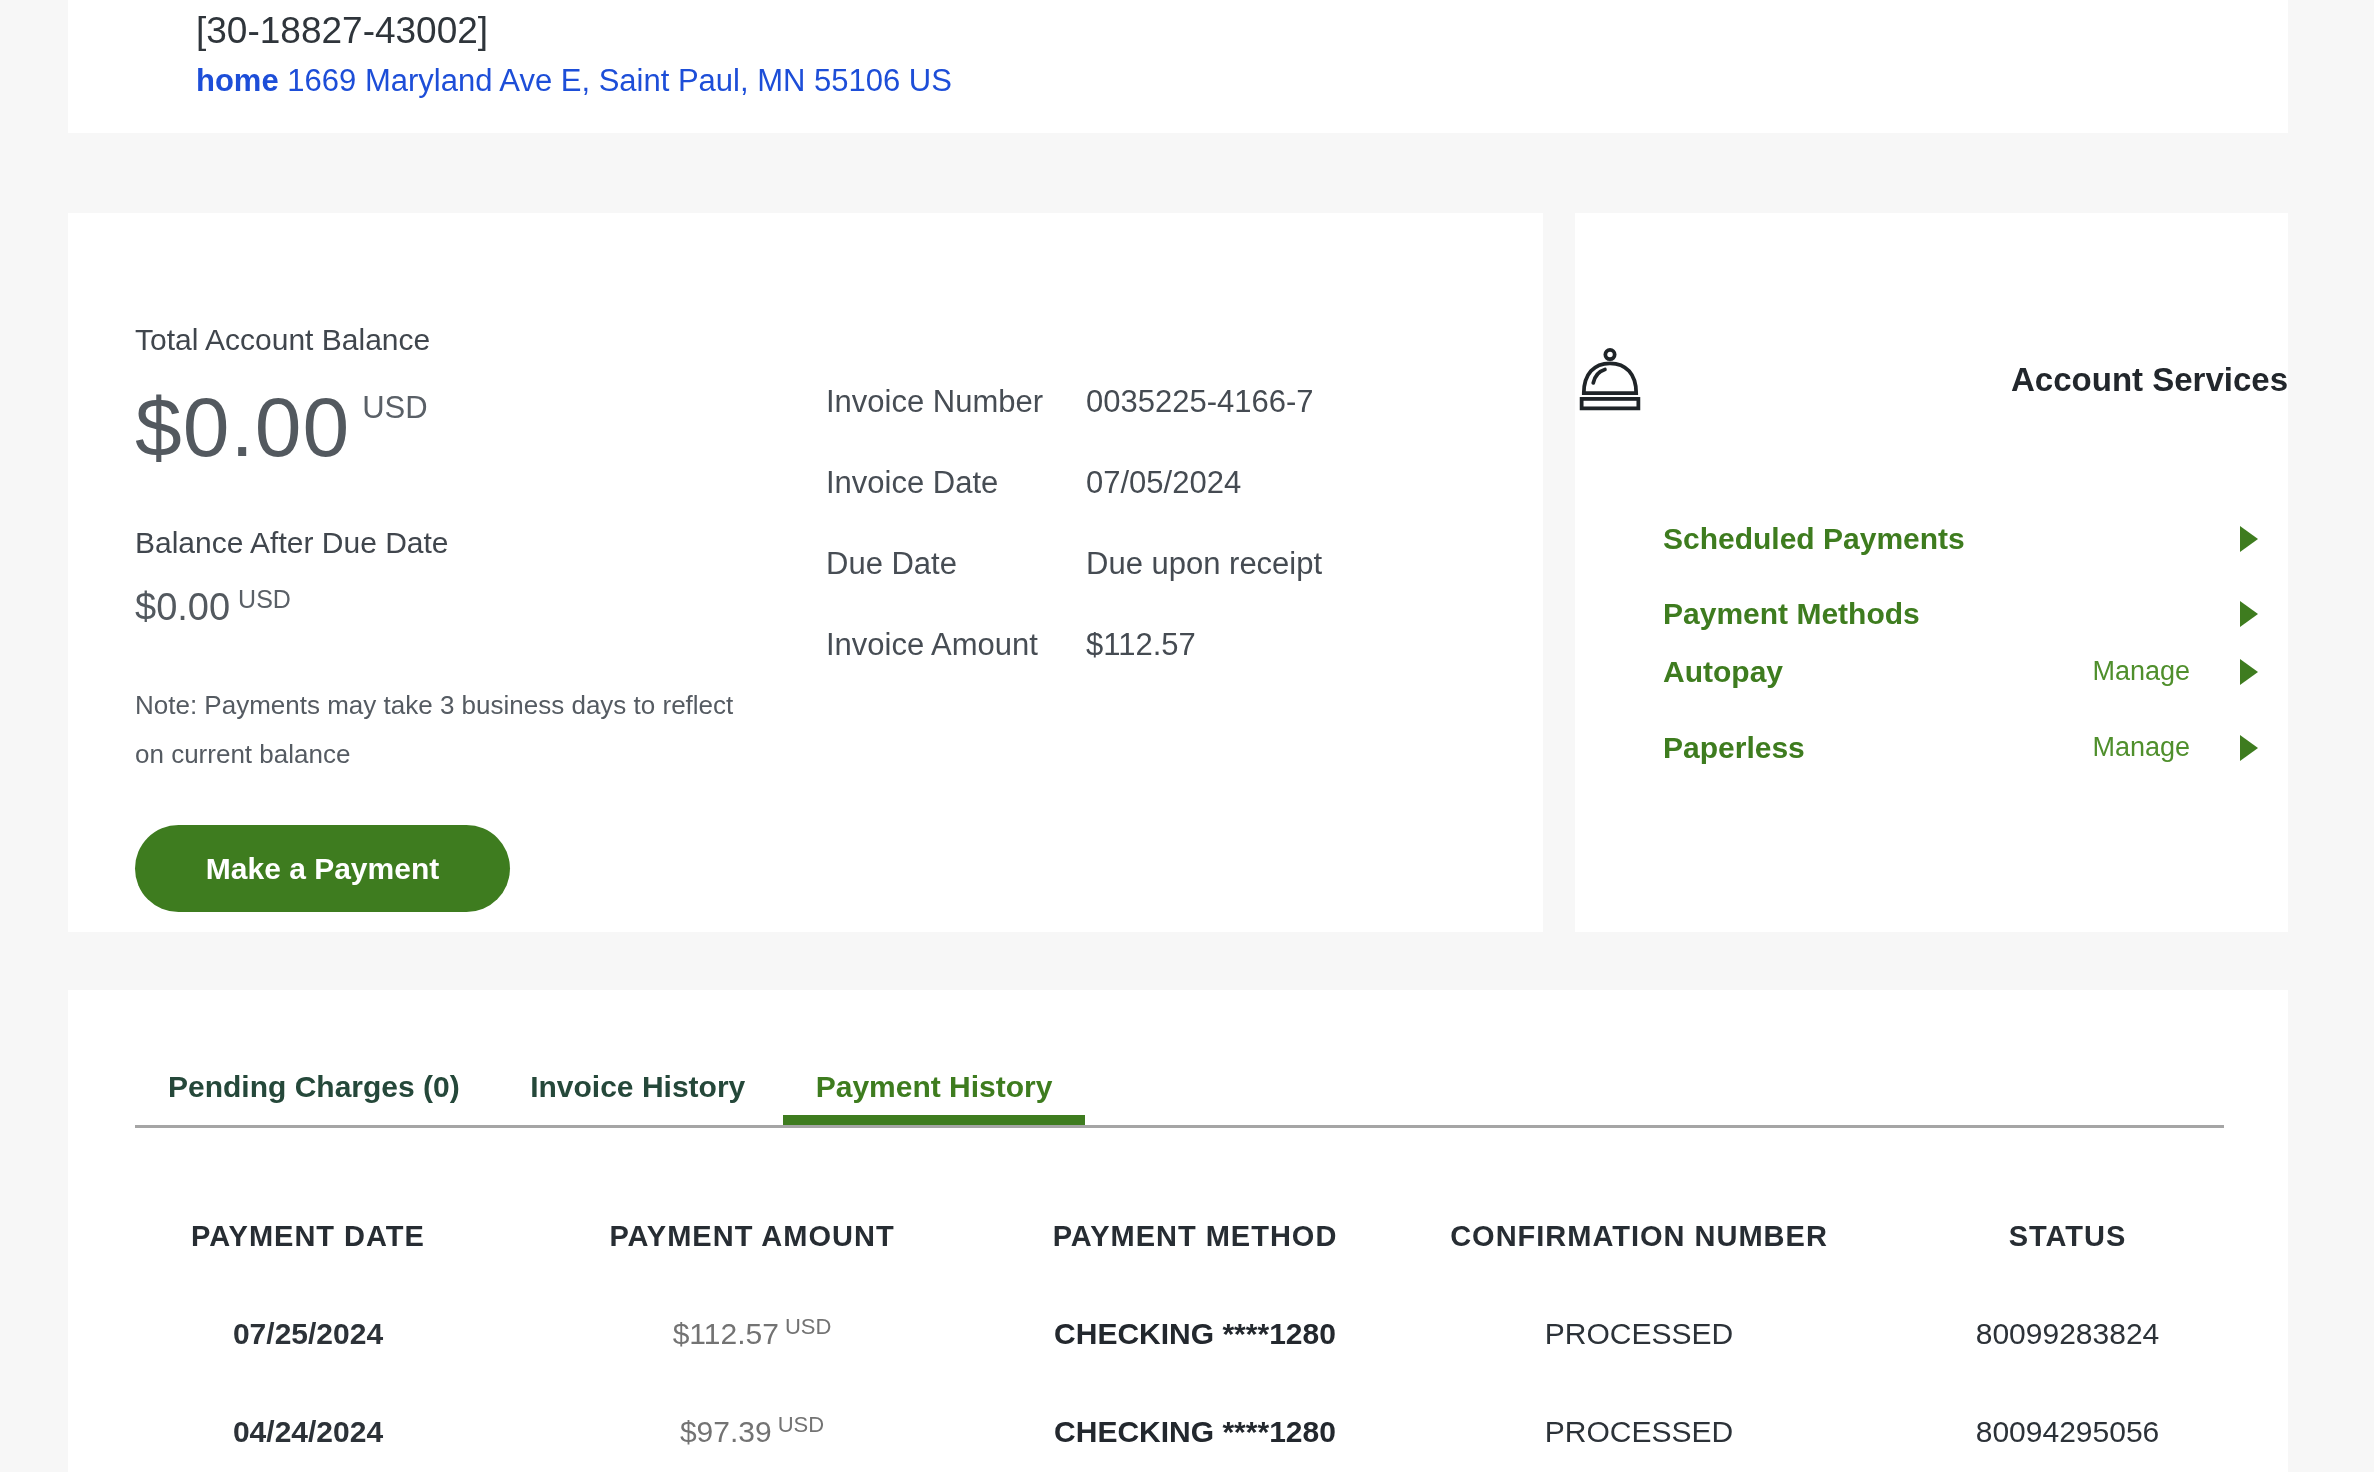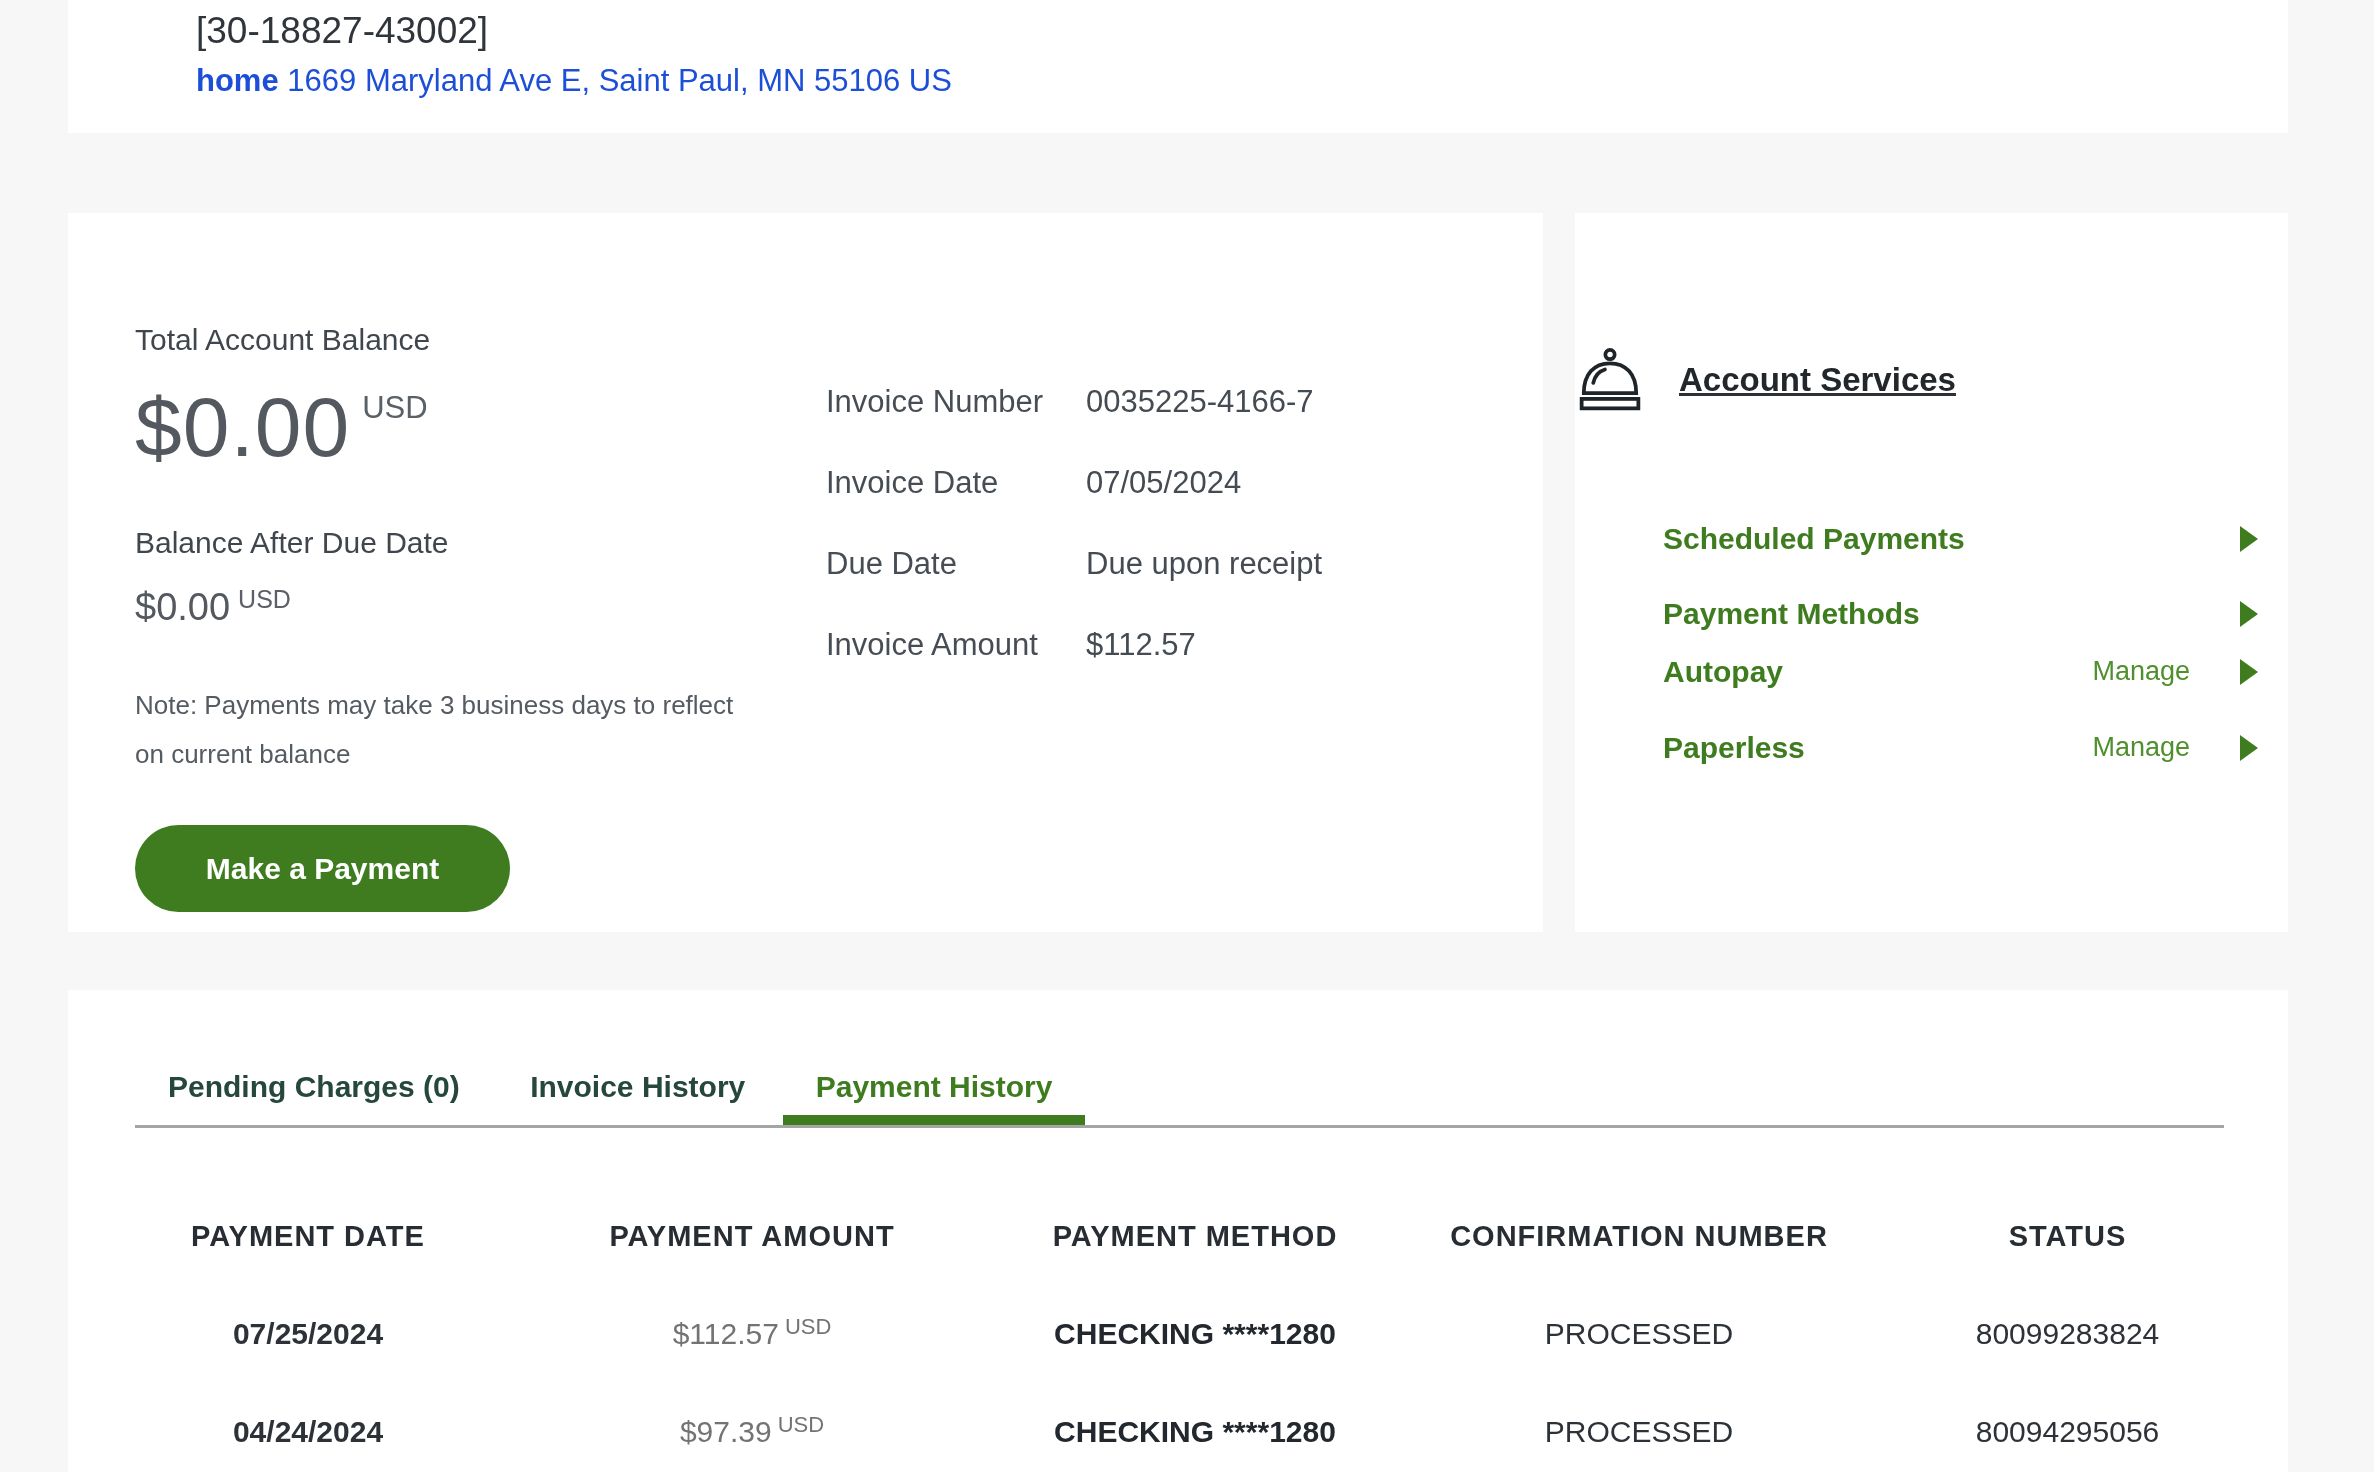--- a/index.html
+++ b/index.html
@@ -37,21 +37,21 @@
     background:#3e7c1f; color:#ffffff; font-family:inherit; font-size:30px; font-weight:700;
     display:flex; align-items:center; justify-content:center; cursor:pointer;
   }
   .invoice-col { margin-left:43px; padding-top:62px; }
   .invoice-row { display:flex; margin-bottom:48px; font-size:31px; color:#474d54; line-height:33px; }
   .invoice-row .inv-label { width:260px; }
   .invoice-row .inv-value { color:#454b52; }
 
   
   .right-card { left:1575px; top:213px; width:713px; height:719px; }
-  .services-title-row { margin-top:135px; display:flex; align-items:center; justify-content:flex-start; gap:34px;text-decoration:underline; }
+  .services-title-row { margin-top:135px; display:flex; align-items:center; justify-content:space-between; gap:34px; }
   .bell-icon svg { display:block; }
   .services-title { font-size:33px; font-weight:700; color:#22272c; }
   .services-list { margin:110px 30px 0 88px; }
   .service-row { display:flex; align-items:center; cursor:pointer; }
   .service-row + .service-row { margin-top:42px; }
   .service-row.tight { margin-top:25px; }
   .service-row.loose { margin-top:43px; }
   .service-label { font-size:30px; font-weight:700; color:#3e7c1f; line-height:33px; }
   .service-spacer { flex:1; }
   .manage-link { font-size:27px; color:#4f8f2c; margin-right:50px; cursor:pointer; }

